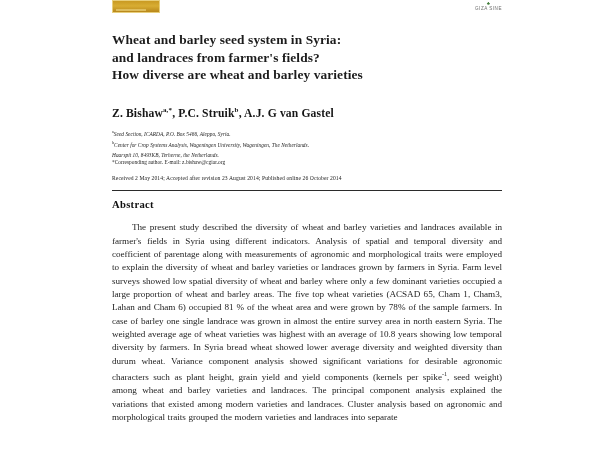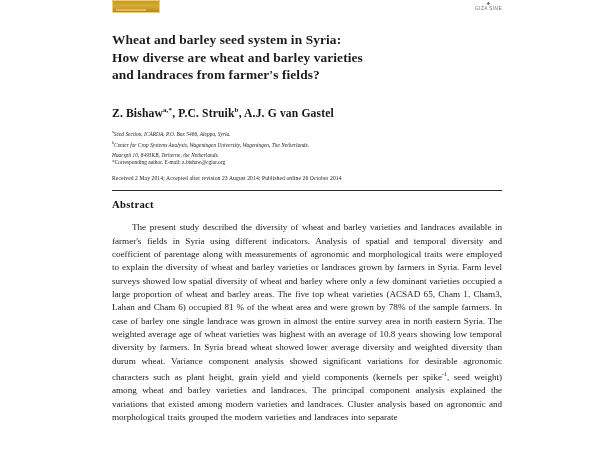--- a/index.html
+++ b/index.html
@@ -174,22 +174,22 @@
         <div class="journal-badge-bar"></div>
       </div>
       <div class="publisher-mark">
         <span class="publisher-leaf">♣</span>
         <span class="publisher-name">GIZA SINE</span>
       </div>
     </div>
 
     <h1 class="title">
       <span class="title-line">Wheat and barley seed system in Syria:</span>
+      <span class="title-line">and landraces from farmer's fields?</span>
       <span class="title-line">How diverse are wheat and barley varieties</span>
-      <span class="title-line">and landraces from farmer's fields?</span>
     </h1>
 
     <div class="authors"><span>Z. Bishaw</span><sup>a,*</sup><span>, P.C. Struik</span><sup>b</sup><span>, A.J. G van Gastel</span></div>
 
     <div class="affiliations">
       <span class="aff"><sup>a</sup><span>Seed Section, ICARDA, P.O. Box 5466, Aleppo, Syria.</span></span>
       <span class="aff"><sup>b</sup><span>Center for Crop Systems Analysis, Wageningen University, Wageningen, The Netherlands.</span></span>
       <span class="aff"><sup></sup><span>Haarspit 10, 8493KB, Terherne, the Netherlands.</span></span>
       <span class="corr">*Corresponding author. E-mail: z.bishaw@cgiar.org</span>
     </div>

